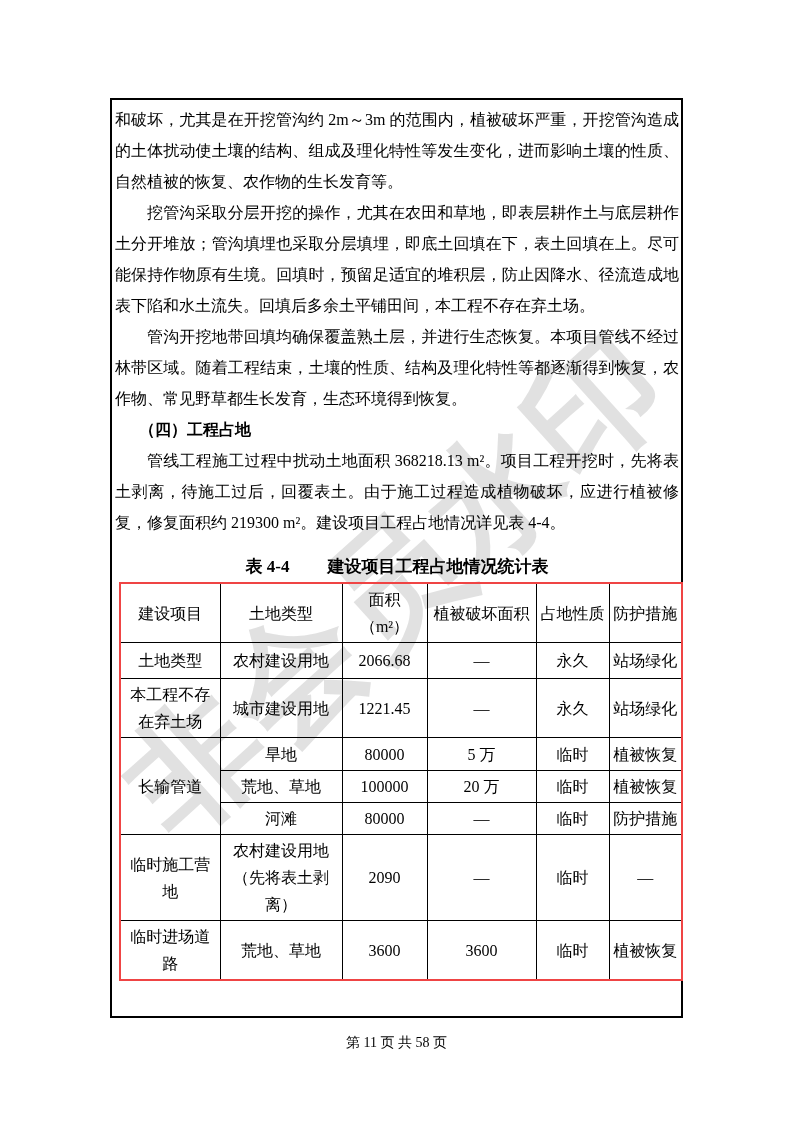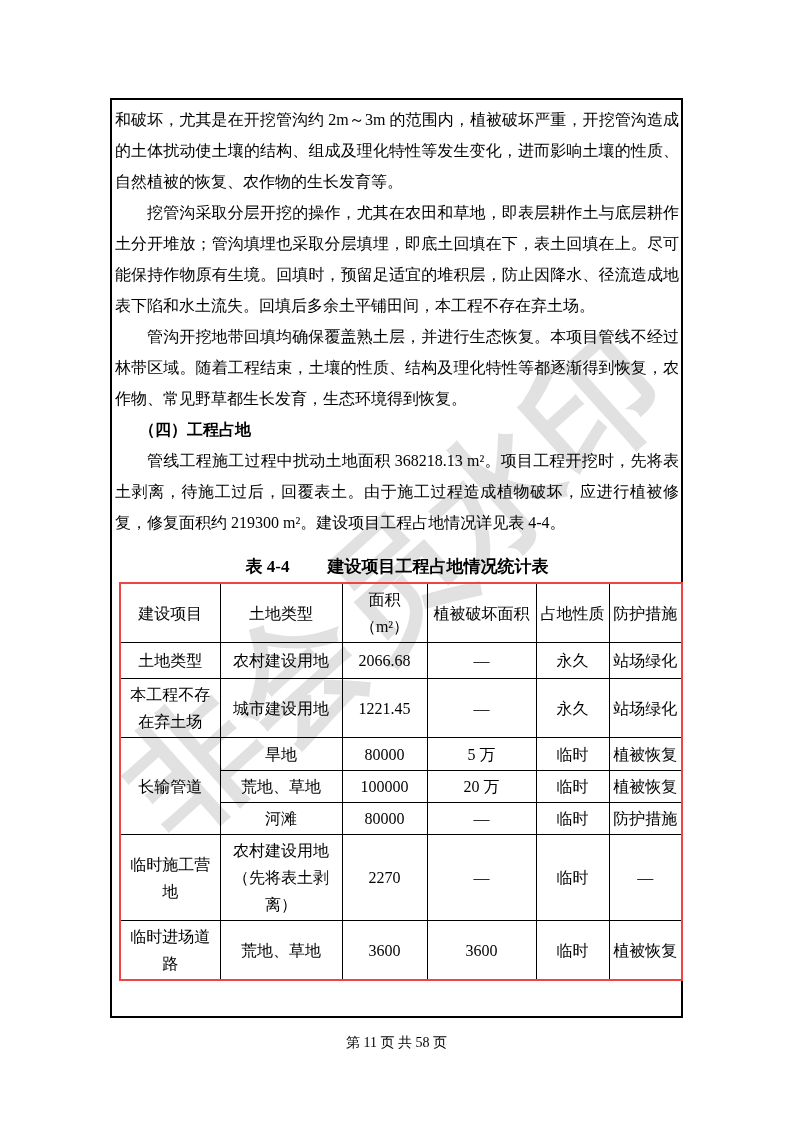--- a/index.html
+++ b/index.html
@@ -99,21 +99,21 @@
         <tr style="height:31px">
           <td>河滩</td>
           <td>80000</td>
           <td>—</td>
           <td>临时</td>
           <td>防护措施</td>
         </tr>
         <tr style="height:57px">
           <td>临时施工营地</td>
           <td>农村建设用地（先将表土剥离）</td>
-          <td>2270</td>
+          <td>2090</td>
           <td>—</td>
           <td>临时</td>
           <td>—</td>
         </tr>
         <tr style="height:57px">
           <td>临时进场道路</td>
           <td>荒地、草地</td>
           <td>3600</td>
           <td>3600</td>
           <td>临时</td>

